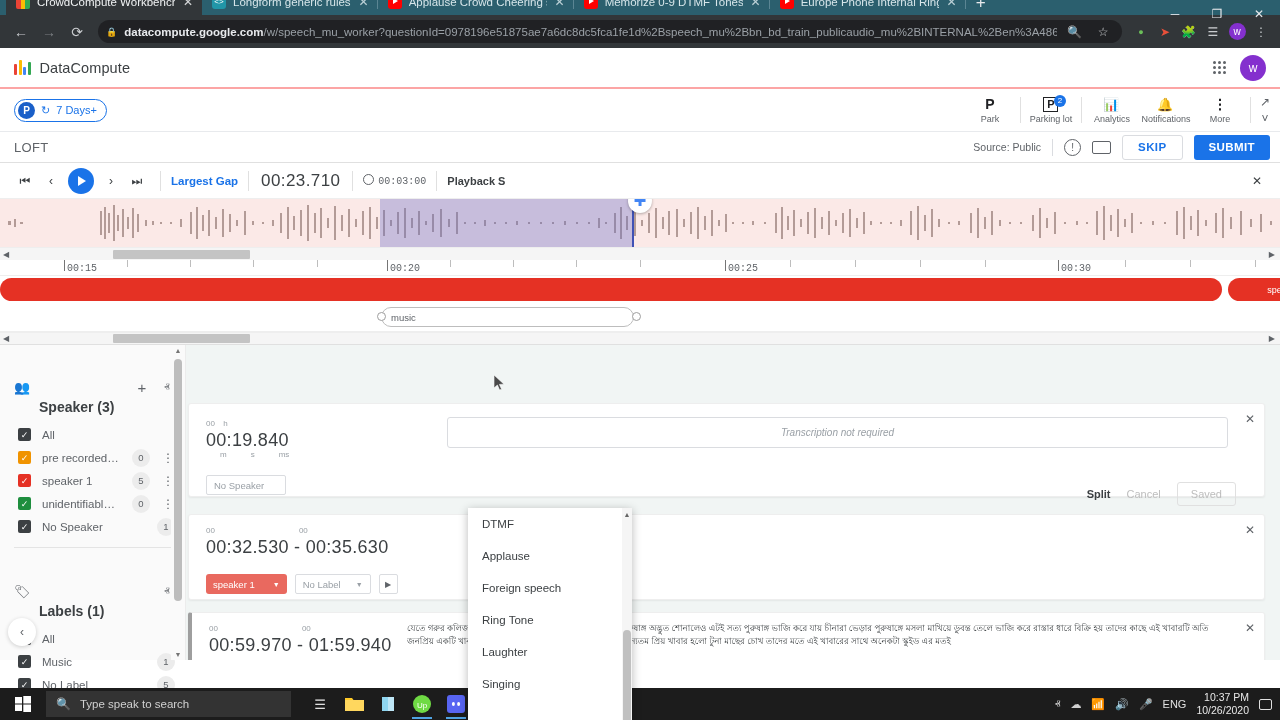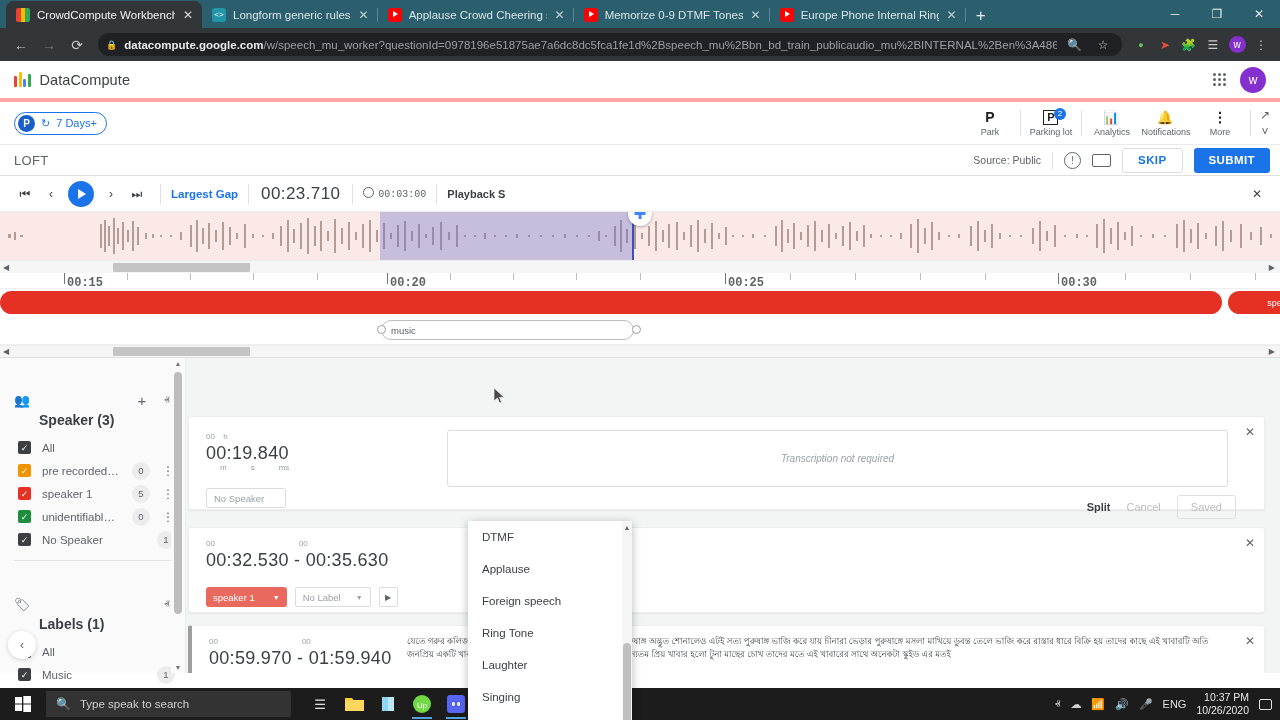--- a/index.html
+++ b/index.html
@@ -7,21 +7,21 @@
   body {
     font-family: "Liberation Sans", sans-serif;
     font-size: 12px;
     background: #fff;
     color: #202124;
     -webkit-font-smoothing: antialiased;
   }
 
   
   .browser-tabstrip {
-    height: 28px;
+    height: 15px;
     background: #2b5f6e;
     display: flex;
     align-items: flex-end;
     padding-left: 6px;
     position: relative;
   }
   .tab {
     height: 27px;
     display: flex;
     align-items: center;
@@ -78,21 +78,21 @@
   .omnibox .lock { font-size: 9px; color: #9aa0a6; }
   .url { font-size: 11.5px; color: #9aa0a6; white-space: nowrap; overflow: hidden; }
   .url b { color: #e8eaed; font-weight: 700; }
   .tb-icon { width: 22px; height: 22px; display: flex; align-items: center; justify-content: center; color: #c9cccf; font-size: 12px; }
   .avatar-sm { width: 17px; height: 17px; border-radius: 50%; background: #8430ce; color: #fff; font-size: 10px; display: flex; align-items: center; justify-content: center; }
 
   
   .app-header {
     height: 41px;
     background: #fff;
-    border-bottom: 4px solid #fca5a5;
+    border-bottom: 2px solid #fca5a5;
     display: flex;
     align-items: center;
     padding: 0 14px;
     justify-content: space-between;
   }
   .brand { display: flex; align-items: center; gap: 9px; }
   .brand-logo { display: flex; align-items: flex-end; gap: 1.5px; height: 15px; }
   .brand-logo i { display:block; width:3px; border-radius:1px; }
   .brand-name { font-size: 14.5px; color: #3c4043; letter-spacing: .1px; }
   .hdr-right { display: flex; align-items: center; gap: 14px; }
@@ -169,21 +169,21 @@
   .wave-svg { position:absolute; inset:0; width:100%; height:100%; }
   .wave-sel { position:absolute; top:0; bottom:0; background:rgba(103,110,200,.35); }
   .playhead { position:absolute; top:0; bottom:0; width:2px; background:#3f51b5; }
   .ph-handle { position:absolute; width:24px;height:24px;border-radius:50%;background:#fff;box-shadow:0 1px 3px rgba(0,0,0,.3); display:flex;align-items:center;justify-content:center; }
   .scroll-strip { height:13px; background:#f5f5f5; display:flex; align-items:center; position:relative; border-top:1px solid #eee; }
   .scroll-thumb { position:absolute; height:9px; background:#c4c4c4; border-radius:1px; }
   .scroll-arrow { font-size:8px; color:#5f6368; padding:0 3px; }
   .ruler { height:16px; position:relative; border-bottom:1px solid #eee; }
   .tick { position:absolute; top:0; width:1px; height:7px; background:#bdbdbd; }
   .tick.major { height:11px; background:#757575; }
-  .tick-lbl { position:absolute; top:3px; font-size:12px; color:#5f6368; font-family:"Liberation Mono",monospace;font-weight:bold; }
+  .tick-lbl { position:absolute; top:3px; font-size:10px; color:#5f6368; font-family:"Liberation Mono",monospace; }
   .speaker-track { height:27px; position:relative; background:#fff; }
   .seg-red { position:absolute; top:2px; height:23px; background:#e53124; border-radius:12px; }
   .seg-red.lbl { display:flex; align-items:center; justify-content:center; color:#fff; font-size:9px; gap:3px; }
   .label-track { height:29px; position:relative; background:#fff; border-bottom:1px solid #eee; }
   .label-pill { position:absolute; top:4px; height:20px; border:1px solid #bdbdbd; border-radius:11px; background:#fff; display:flex; align-items:center; padding:0 9px; font-size:9.5px; color:#5f6368; }
   .pill-knob { position:absolute; width:9px;height:9px;border:1px solid #9e9e9e;border-radius:50%;background:#fff;top:9px; }
 
   
   .main { display:flex; height:315px; background:#f1f5f4; position:relative; }
   .sidebar { width:186px; background:#fafafa; border-right:1px solid #ececec; padding:8px 0 0 0; position:relative; }
@@ -708,21 +708,21 @@
         <div class="tm-big" style="margin-top:1px;">00:19.840</div>
         <div style="display:flex;gap:24px;margin-left:14px;margin-top:-1px;">
           <span class="tm-sub">m</span>
           <span class="tm-sub">s</span>
           <span class="tm-sub">ms</span>
         </div>
       </div>
       <div class="sel-box" style="position:absolute;left:17px;top:71px;width:80px;">
         <span>No Speaker</span>
       </div>
-      <div class="txt-area" style="position:absolute;left:258px;top:13px;right:36px;height:57px;justify-content:center;">
+      <div class="txt-area" style="position:absolute;left:258px;top:13px;right:36px;height:31px;justify-content:center;">
         <span>Transcription not required</span>
       </div>
       <div class="act-row" style="right:28px;top:54px;margin-top:24px;">
         <span class="act-split">Split</span>
         <span class="act-cancel">Cancel</span>
         <span class="act-saved">Saved</span>
       </div>
     </div>
 
     <div class="card" style="top:169px; height:86px;">

